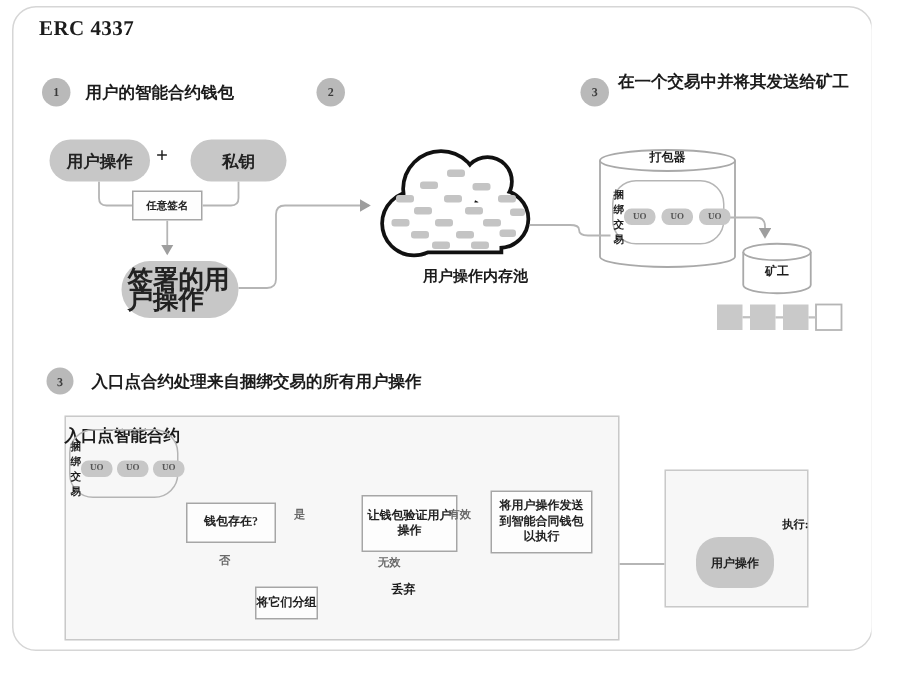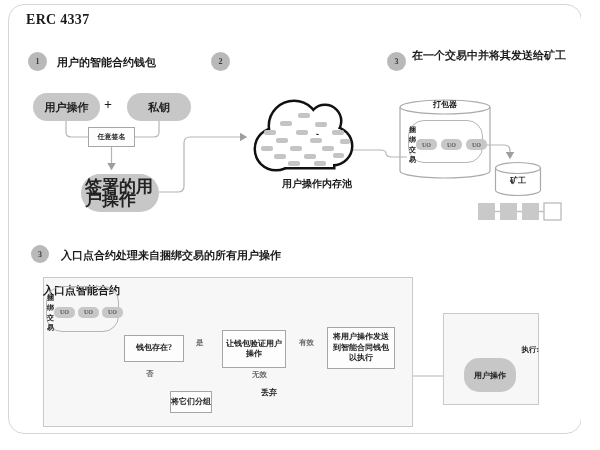--- a/index.html
+++ b/index.html
@@ -175,21 +175,21 @@
     <div class="blabel">捆绑交易</div>
     <div class="uorow" style="gap:3px">
       <span class="uopill">UO</span>
       <span class="uopill">UO</span>
       <span class="uopill">UO</span>
     </div>
   </div>
 
   <div class="abs wbox" style="left:124px;top:335px;width:60px;height:27px">钱包存在?</div>
   <div class="abs flowlbl" style="left:196px;top:338px">是</div>
-  <div class="abs wbox" style="left:222px;top:330px;width:64px;height:38px;padding:0 3px">让钱包验证用户操作</div>
+  <div class="abs wbox" style="left:241px;top:330px;width:64px;height:38px;padding:0 3px">让钱包验证用户操作</div>
   <div class="abs flowlbl" style="left:146px;top:369px">否</div>
   <div class="abs wbox" style="left:170px;top:391px;width:42px;height:22px">将它们分组</div>
   <div class="abs flowlbl" style="left:299px;top:338px">有效</div>
   <div class="abs flowlbl" style="left:252px;top:370px">无效</div>
   <div class="abs" style="left:249px;top:387px;width:28px;text-align:right;font-size:8px;font-weight:bold">丢弃</div>
   <div class="abs wbox" style="left:327px;top:327px;width:68px;height:42px;padding:0 3px">将用户操作发送到智能合同钱包以执行</div>
 
   <div id="walletbox" class="abs"></div>
   <div class="abs" style="left:443px;top:345px;width:96px;text-align:right;font-size:7.5px;font-weight:bold">执行:</div>
   <div class="abs pill" style="left:464px;top:358px;width:52px;height:34px;border-radius:15px;font-size:8px">用户操作</div>

